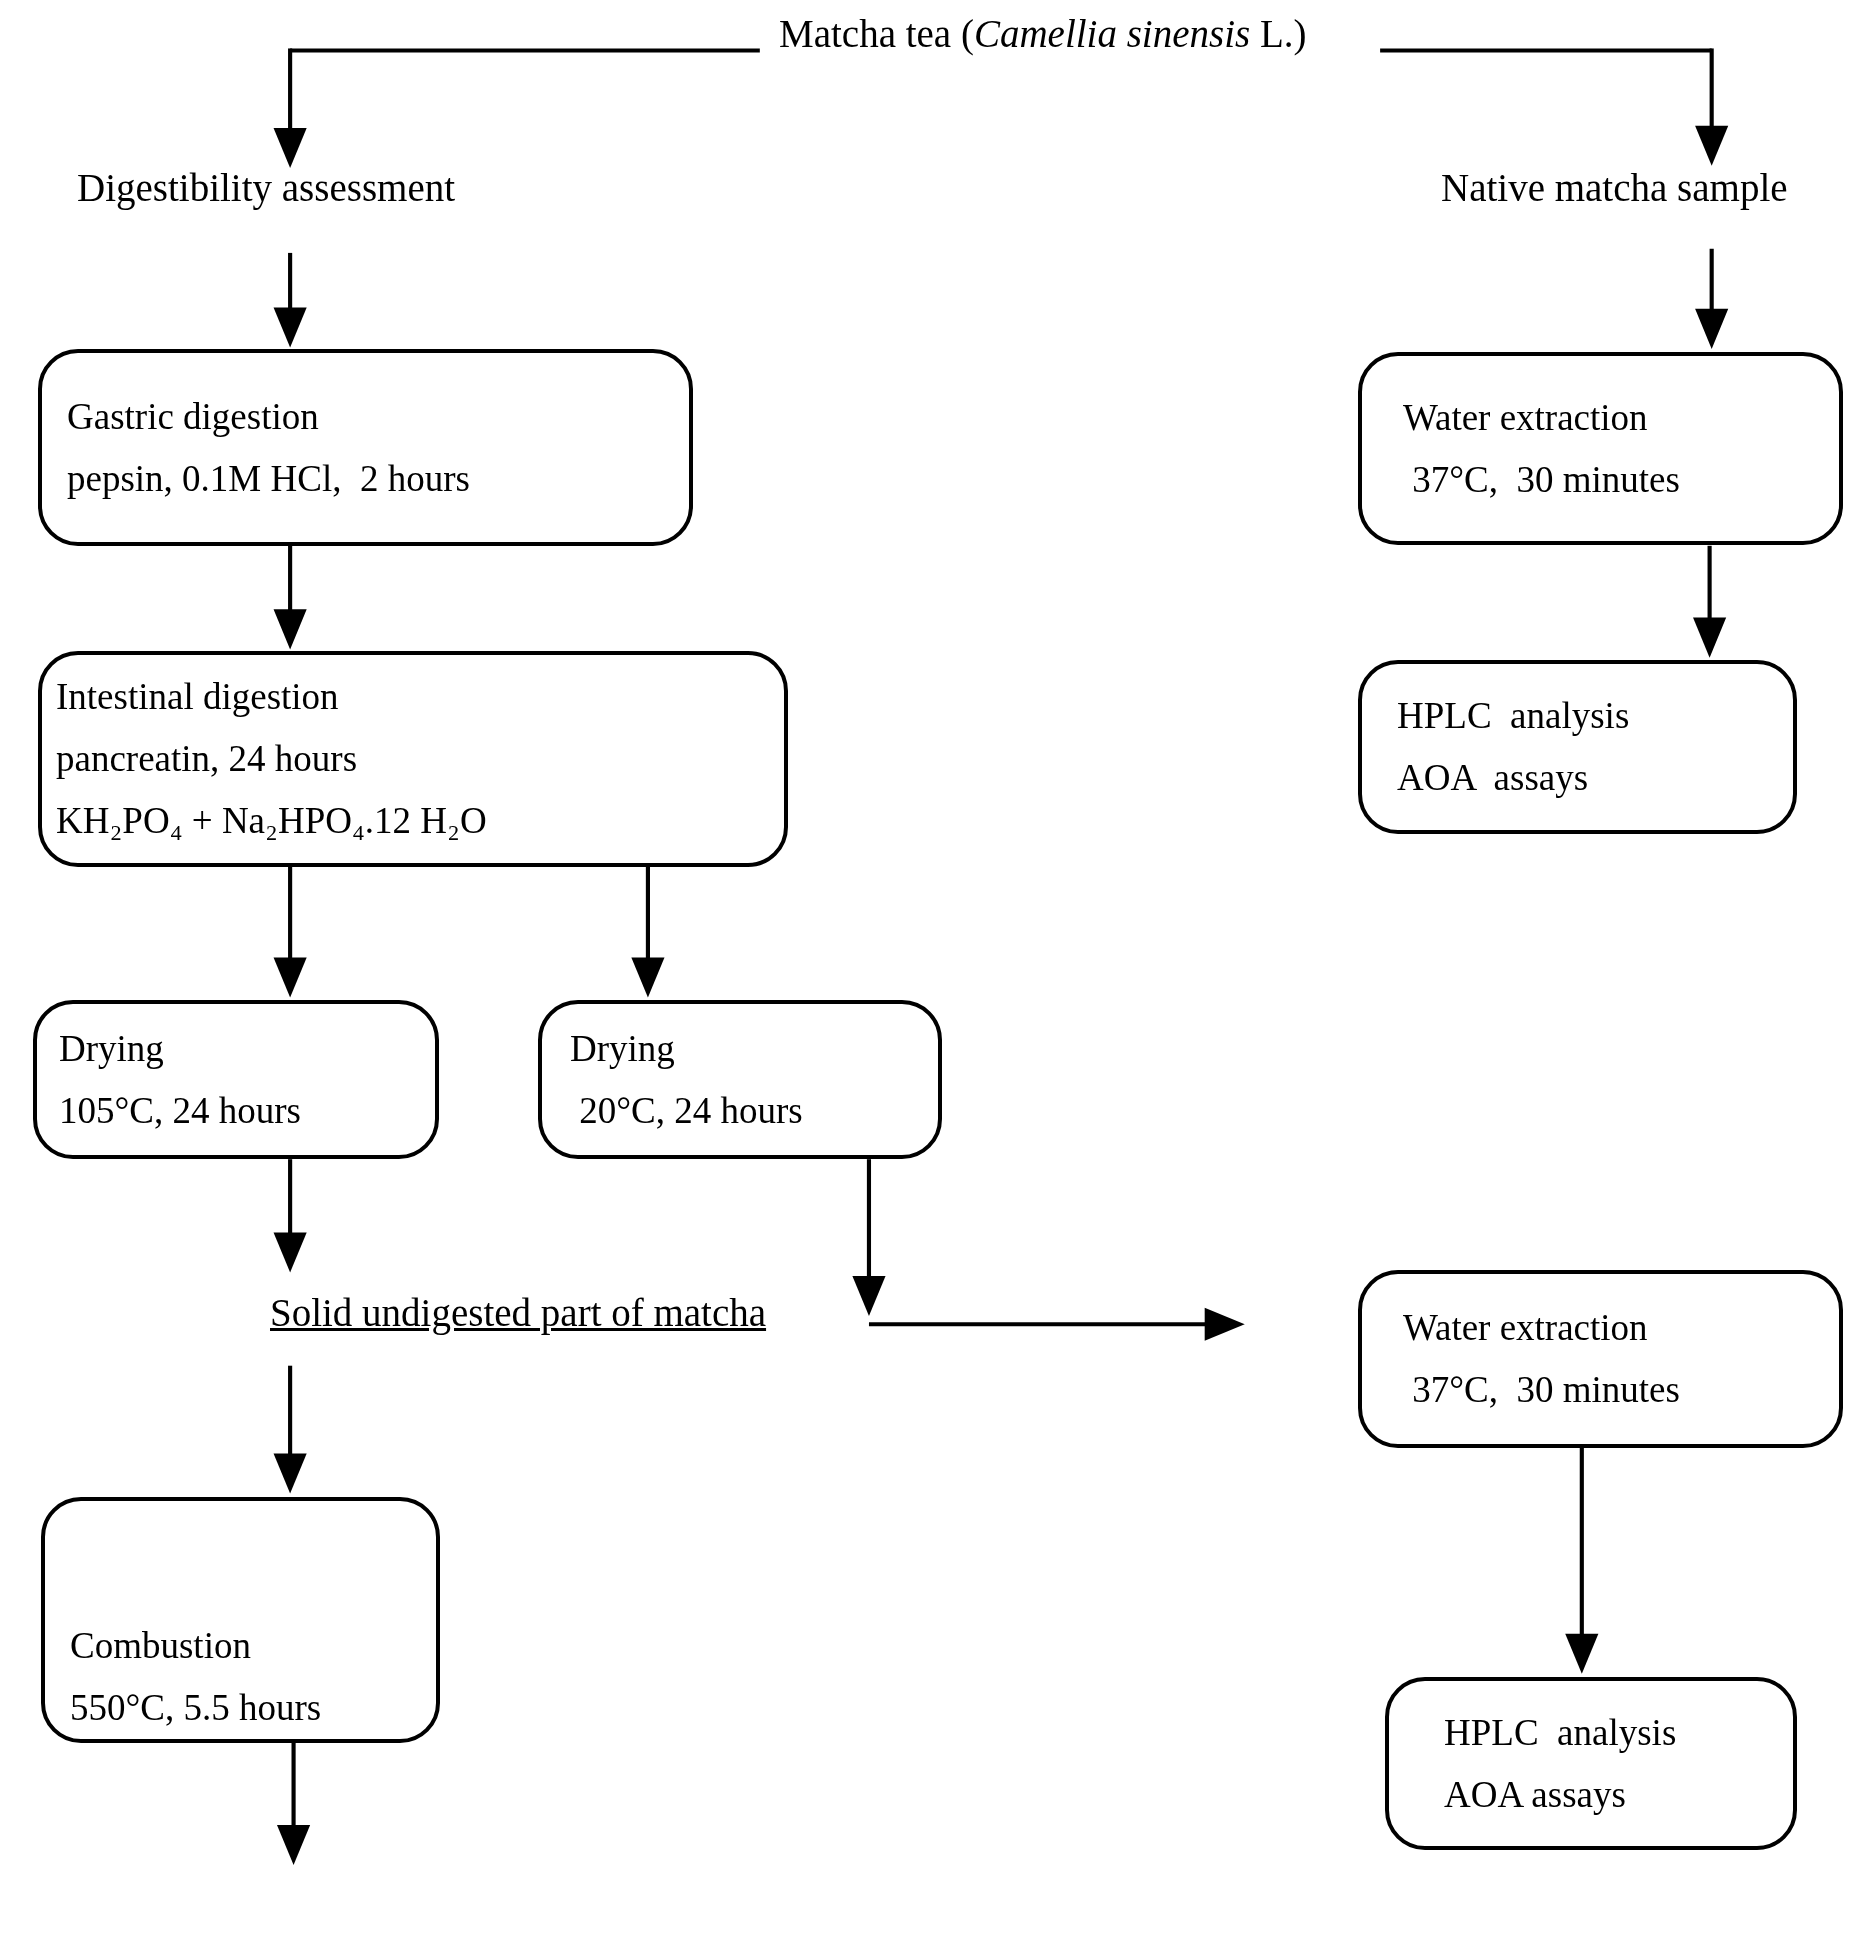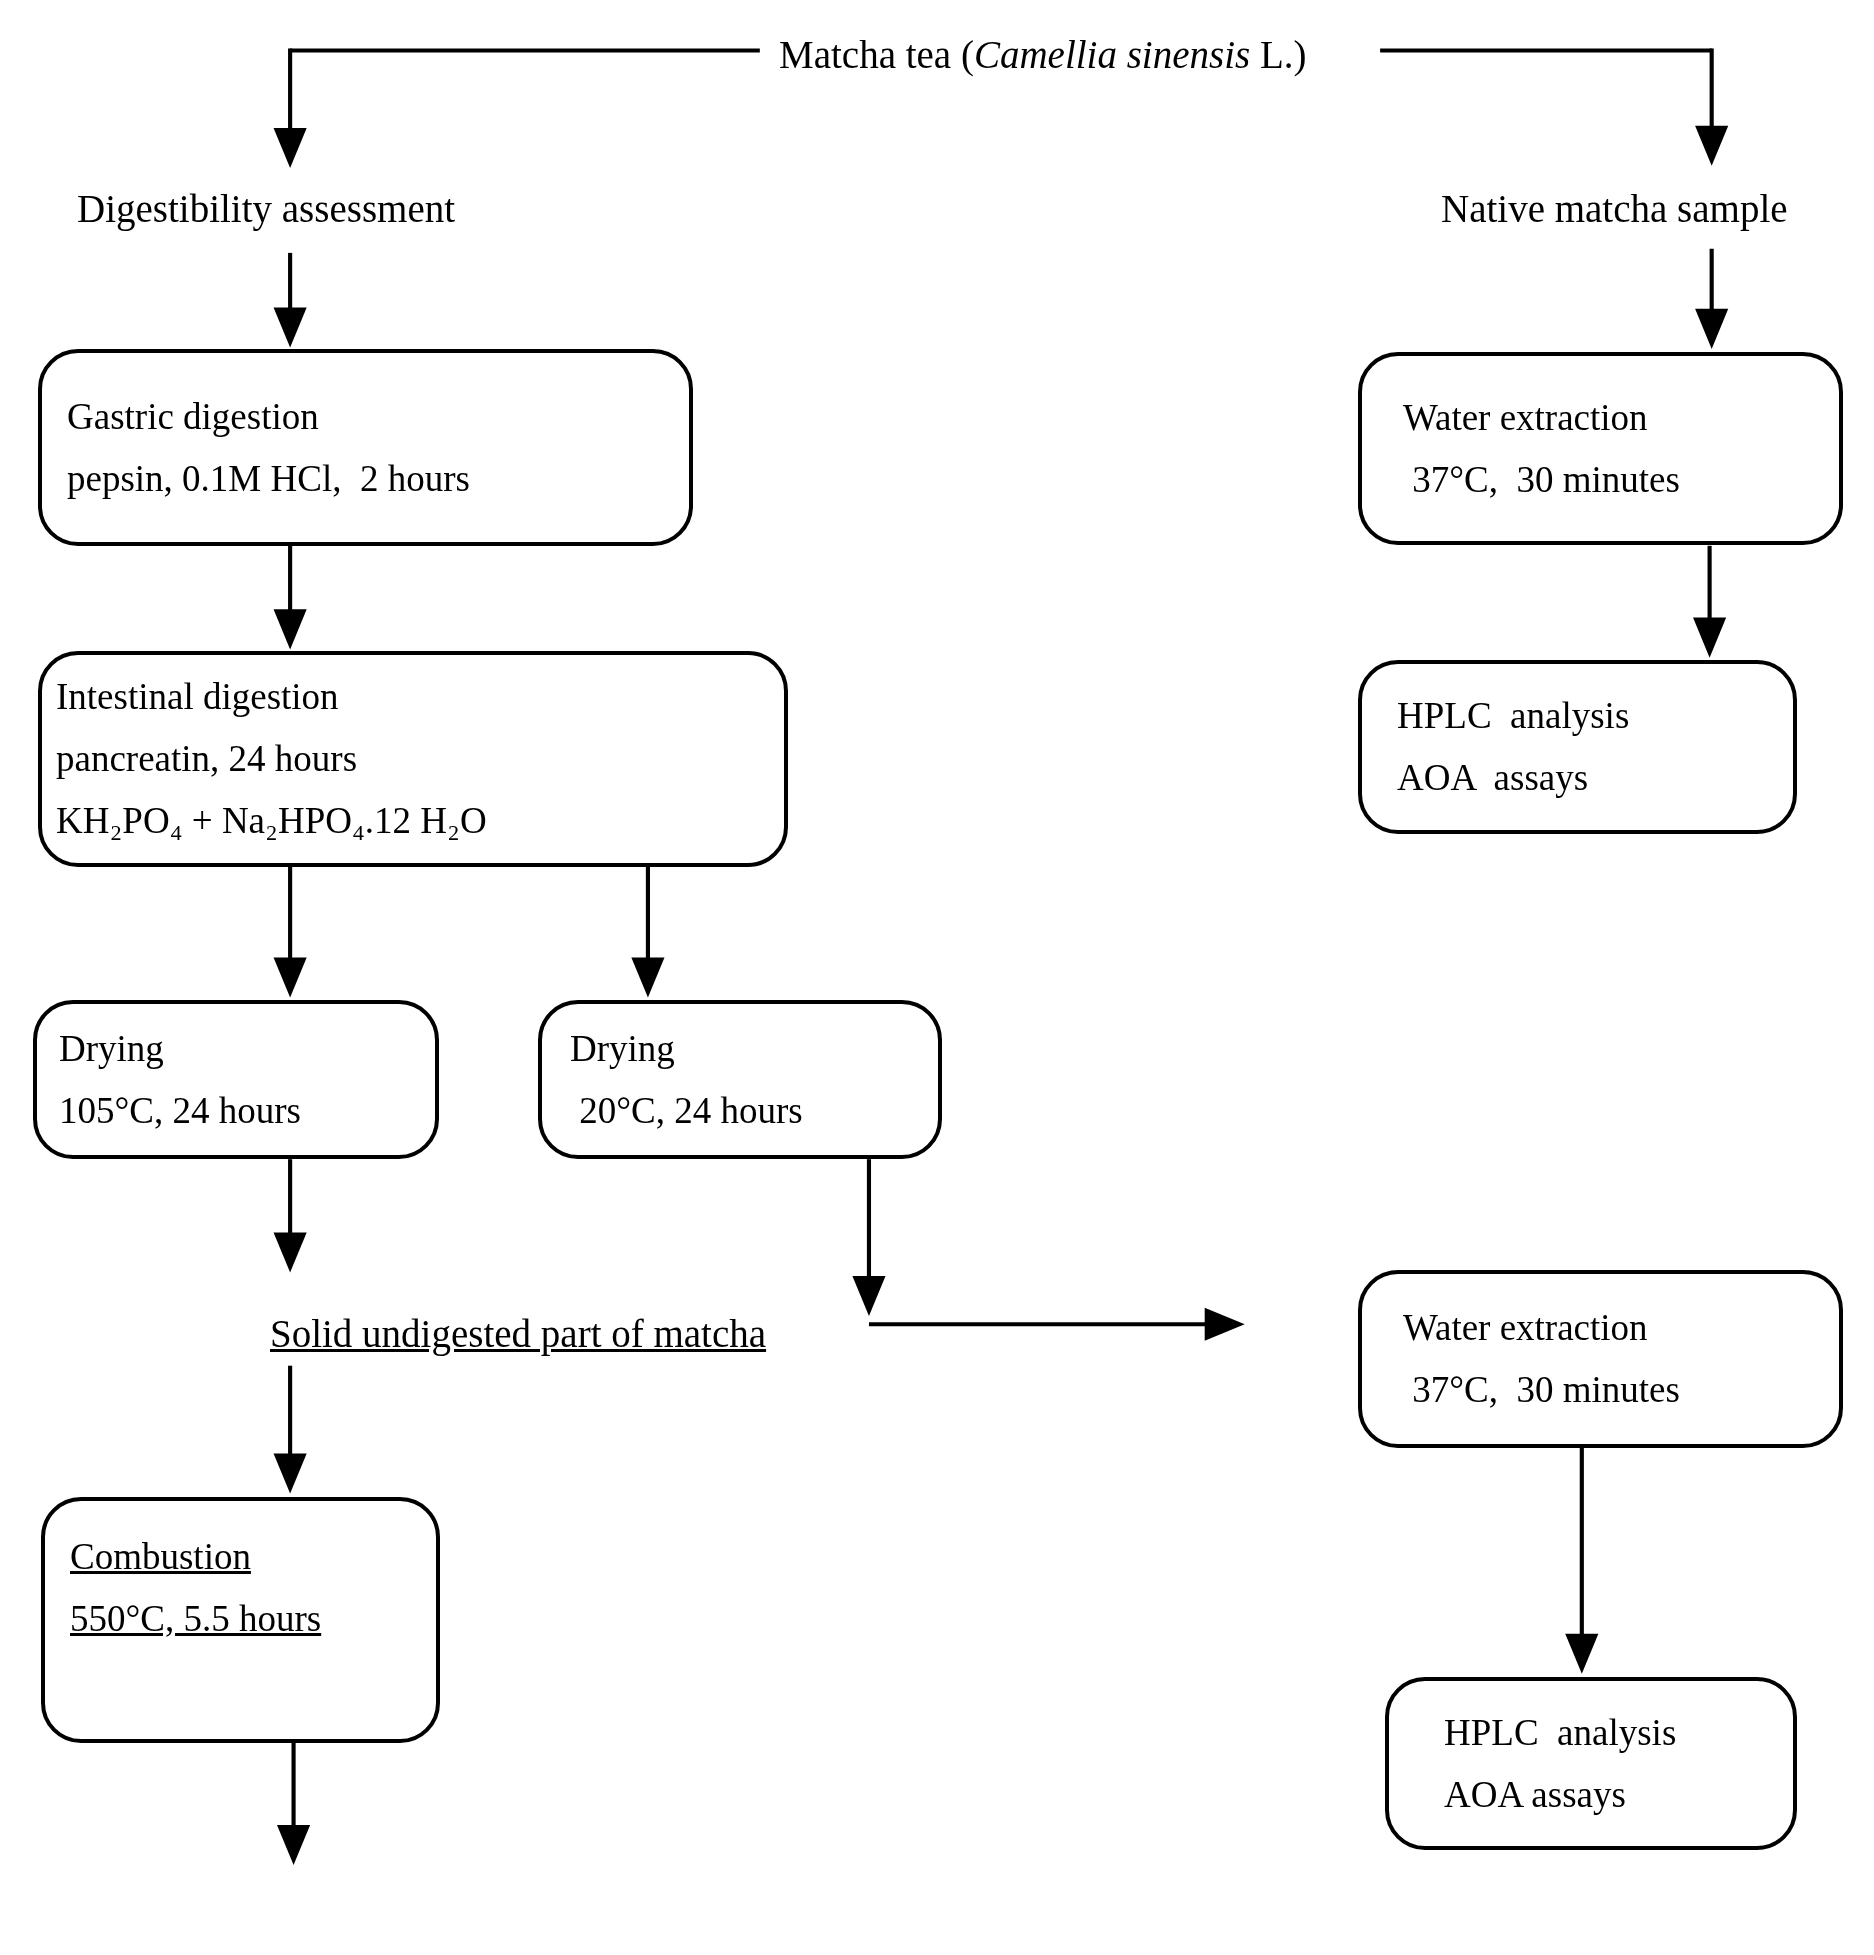--- a/index.html
+++ b/index.html
@@ -4,22 +4,22 @@
 <style>
   html,body{margin:0;padding:0;background:#fff;}
   .canvas{position:relative;width:1874px;height:1955px;background:#ffffff;
           font-family:"Liberation Serif","DejaVu Serif",serif;color:#000;overflow:hidden;}
   svg.overlay{position:absolute;left:0;top:0;width:1874px;height:1955px;}
   svg.overlay line{stroke:#000;stroke-width:6;}
   svg.overlay polygon{fill:#000;stroke:none;}
   .node{position:absolute;box-sizing:border-box;border:4.1px solid #000;border-radius:40px;
         background:#fff;display:flex;flex-direction:column;justify-content:center;
         font-size:37px;line-height:62px;white-space:pre-wrap;}
-  .node.top-align{justify-content:flex-start;text-decoration:underline;}
-  .lbl{position:absolute;font-size:39px;line-height:47px;white-space:pre;margin-top:21px;}
+  .node.top-align{justify-content:flex-end;}
+  .lbl{position:absolute;font-size:39px;line-height:47px;white-space:pre;}
   .species{font-style:italic;}
   
   #gastric   {left:38px;  top:349px;  width:655px;  height:197px; padding-left:25px;}
   #intestinal{left:38px;  top:651px;  width:750px; height:216px; padding-left:14px;}
   #drying105 {left:33px;  top:1000px; width:406px;  height:159px; padding-left:22px;}
   #drying20  {left:538px; top:1000px; width:404px;  height:159px; padding-left:28px;}
   #combustion{left:41px;  top:1497px; width:399px;  height:246px; padding-left:25px; padding-top:25px;}
   #waterext1 {left:1358px;top:352px;  width:485px;  height:193px; padding-left:41px;}
   #hplc1     {left:1358px;top:660px;  width:439px;  height:174px; padding-left:35px;}
   #waterext2 {left:1358px;top:1270px; width:485px;  height:178px; padding-left:41px;}

